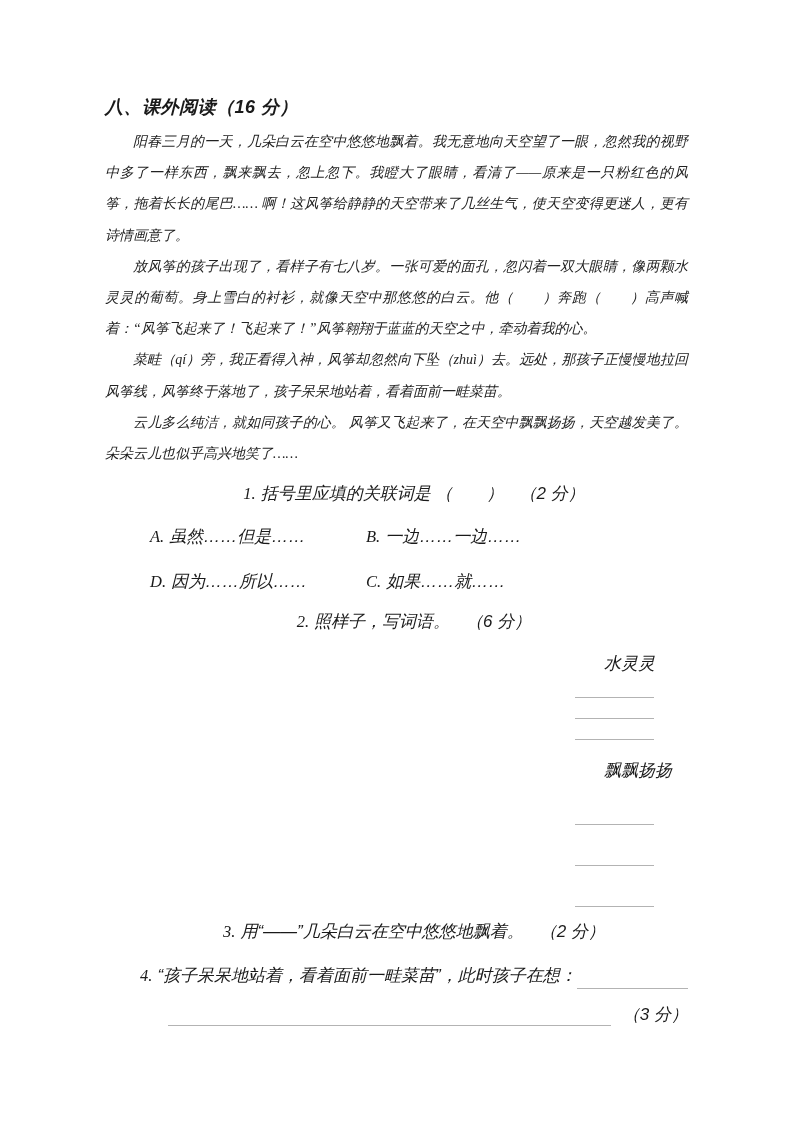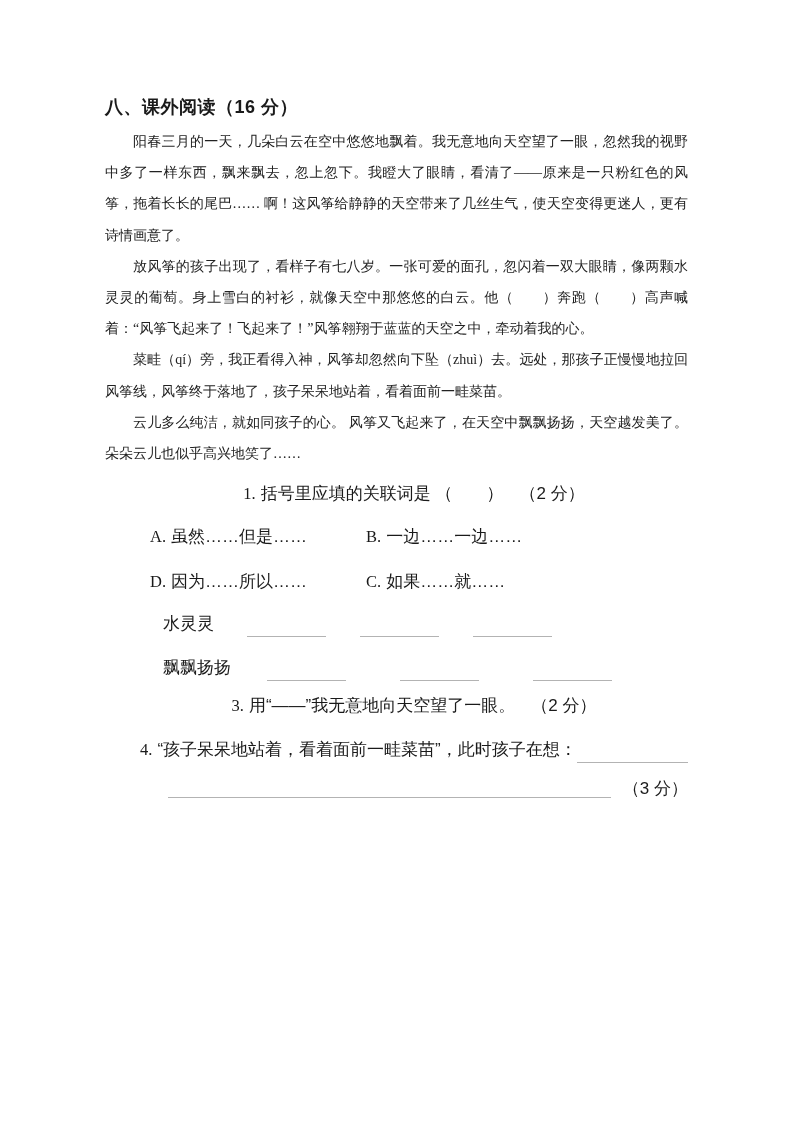--- a/index.html
+++ b/index.html
@@ -6,20 +6,21 @@
   .page {
     position: relative;
     width: 793px;
     height: 1122px;
     margin: 0 auto;
     background: #ffffff;
     box-sizing: border-box;
     padding: 94px 105px 4px 105px;
     color: #1f1f1f;
     overflow: hidden;
+    font-style: italic;
   }
   
   .section-title {
     font-family: "Liberation Sans", "DejaVu Sans", sans-serif;
     font-size: 18px;
     font-weight: 600;
     line-height: 26px;
     letter-spacing: 0.5px;
     margin-bottom: 6px;
     color: #1a1a1a;
@@ -66,20 +67,21 @@
   .option .opt-label {
     font-family: "Liberation Serif", "DejaVu Serif", serif;
     font-size: 16.5px;
     margin-right: 5px;
   }
   .word-row {
     display: flex;
     align-items: flex-end;
     margin: 16px 0 0 58px;
     line-height: 26px;
+    flex-direction: column;
   }
   .word-row.second { margin-top: 18px; gap: 20px; }
   .word-label { width: 84px; }
   .blank {
     display: inline-block;
     width: 79px;
     height: 20px;
     margin-right: 34px;
     border-bottom: 1.5px solid #b3b3b3;
   }
@@ -90,21 +92,21 @@
     white-space: nowrap;
   }
   .q4-blank {
     flex: 1;
     height: 20px;
     border-bottom: 1.5px solid #b3b3b3;
     min-width: 40px;
   }
   .q4-line2 {
     display: flex;
-    align-items: flex-start;
+    align-items: center;
     margin: 14px 0 0 63px;
     line-height: 24px;
   }
   .q4-line2 .q4-blank2 {
     flex: 1;
     height: 20px;
     border-bottom: 1.5px solid #b3b3b3;
   }
   .q4-line2 .qpoints { margin-left: 12px; flex: 0 0 auto; }
 </style>
@@ -136,36 +138,39 @@
         <span class="opt-label">B.</span><span>一边……一边……</span>
       </div>
       <div class="option">
         <span class="opt-label">D.</span><span>因为……所以……</span>
       </div>
       <div class="option">
         <span class="opt-label">C.</span><span>如果……就……</span>
       </div>
     </div>
 
+    <div class="q-row q2">
+      <span class="qnum">2.</span><span class="qtext">照样子，写词语。</span><span class="qpoints">（6 分）</span>
+    </div>
 
     <div class="word-row">
       <span class="word-label">水灵灵</span>
       <span class="blank"></span>
       <span class="blank"></span>
       <span class="blank"></span>
     </div>
     <div class="word-row second">
       <span class="word-label">飘飘扬扬</span>
       <span class="blank"></span>
       <span class="blank"></span>
       <span class="blank"></span>
     </div>
 
     <div class="q-row q3">
-      <span class="qnum">3.</span><span class="qtext">用“——”我无意地向天空望了一眼。</span><span class="qpoints">（2 分）</span>
+      <span class="qnum">3.</span><span class="qtext">用“——”几朵白云在空中悠悠地飘着。</span><span class="qpoints">（2 分）</span>
     </div>
 
     <div class="q-row q4">
       <span class="qnum">4.</span>
         <span class="qtext">“孩子呆呆地站着，看着面前一畦菜苗”，此时孩子在想：</span>
       <span class="q4-blank"></span>
     </div>
     <div class="q4-line2">
       <span class="q4-blank2"></span>
       <span class="qpoints">（3 分）</span>

